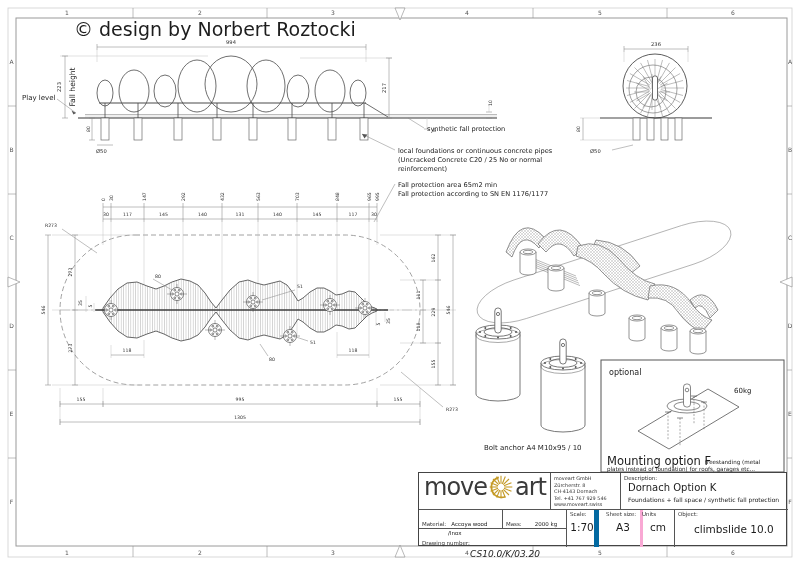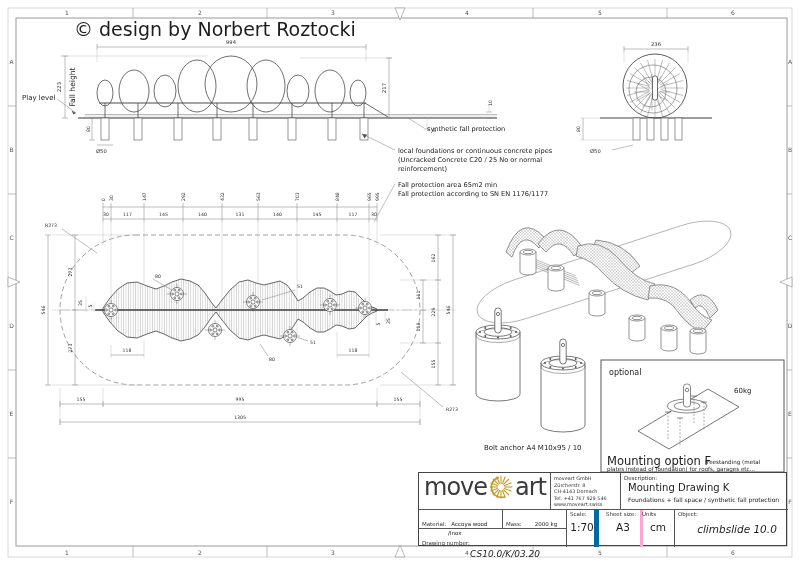--- a/index.html
+++ b/index.html
@@ -564,21 +564,21 @@
   </div>
   <div class="cell addr" style="left:132px;top:0;width:70px;height:37px;border-right:1px solid #555;border-bottom:1px solid #555;padding:2px 0 0 3px;">
     <div>moveart GmbH</div>
     <div>Zürcherstr. 8</div>
     <div>CH-4143 Dornach</div>
     <div>Tel. +41 767 929 546</div>
     <div>www.moveart.swiss</div>
   </div>
   <div class="cell" style="left:202px;top:0;width:167px;height:37px;border-bottom:1px solid #555;padding:2px 0 0 3px;">
     <div class="lbl">Description:</div>
-    <div class="desc-val">Mounting Drawing K</div>
+    <div class="desc-val">Dornach Option K</div>
     <div class="desc-sub">Foundations + fall space / synthetic fall protection</div>
   </div>
   <div class="cell" style="left:0;top:37px;width:84px;height:19px;border-right:1px solid #555;border-bottom:1px solid #555;padding:1px 0 0 3px;">
     <span class="lbl">Material:</span>
     <span class="mat-val">Accoya wood</span>
     <div class="mat-val" style="margin-left:26px;">/Inox</div>
   </div>
   <div class="cell" style="left:84px;top:37px;width:64px;height:19px;border-right:1px solid #555;border-bottom:1px solid #555;padding:1px 0 0 3px;">
     <span class="lbl">Mass:</span>
     <span class="mat-val" style="margin-left:8px;">2000 kg</span>
@@ -594,17 +594,17 @@
   <div class="cell" style="left:184px;top:37px;width:40px;height:37px;border-right:3px solid #f9a8d4;padding:1px 0 0 3px;">
     <div class="lbl">Sheet size:</div>
     <div class="big-val">A3</div>
   </div>
   <div class="cell" style="left:220px;top:37px;width:36px;height:37px;border-right:1px solid #555;padding:1px 0 0 3px;">
     <div class="lbl">Units</div>
     <div class="big-val">cm</div>
   </div>
   <div class="cell" style="left:256px;top:37px;width:113px;height:37px;padding:1px 0 0 3px;">
     <div class="lbl">Object:</div>
-    <div class="big-val" style="text-align:center;margin-left:8px;margin-top:6px;font-style:italic;">climbslide 10.0</div>
+    <div class="big-val" style="text-align:left;margin-left:16px;margin-top:6px;">climbslide 10.0</div>
   </div>
 </div>
 
 </div>
 
 </body></html>

